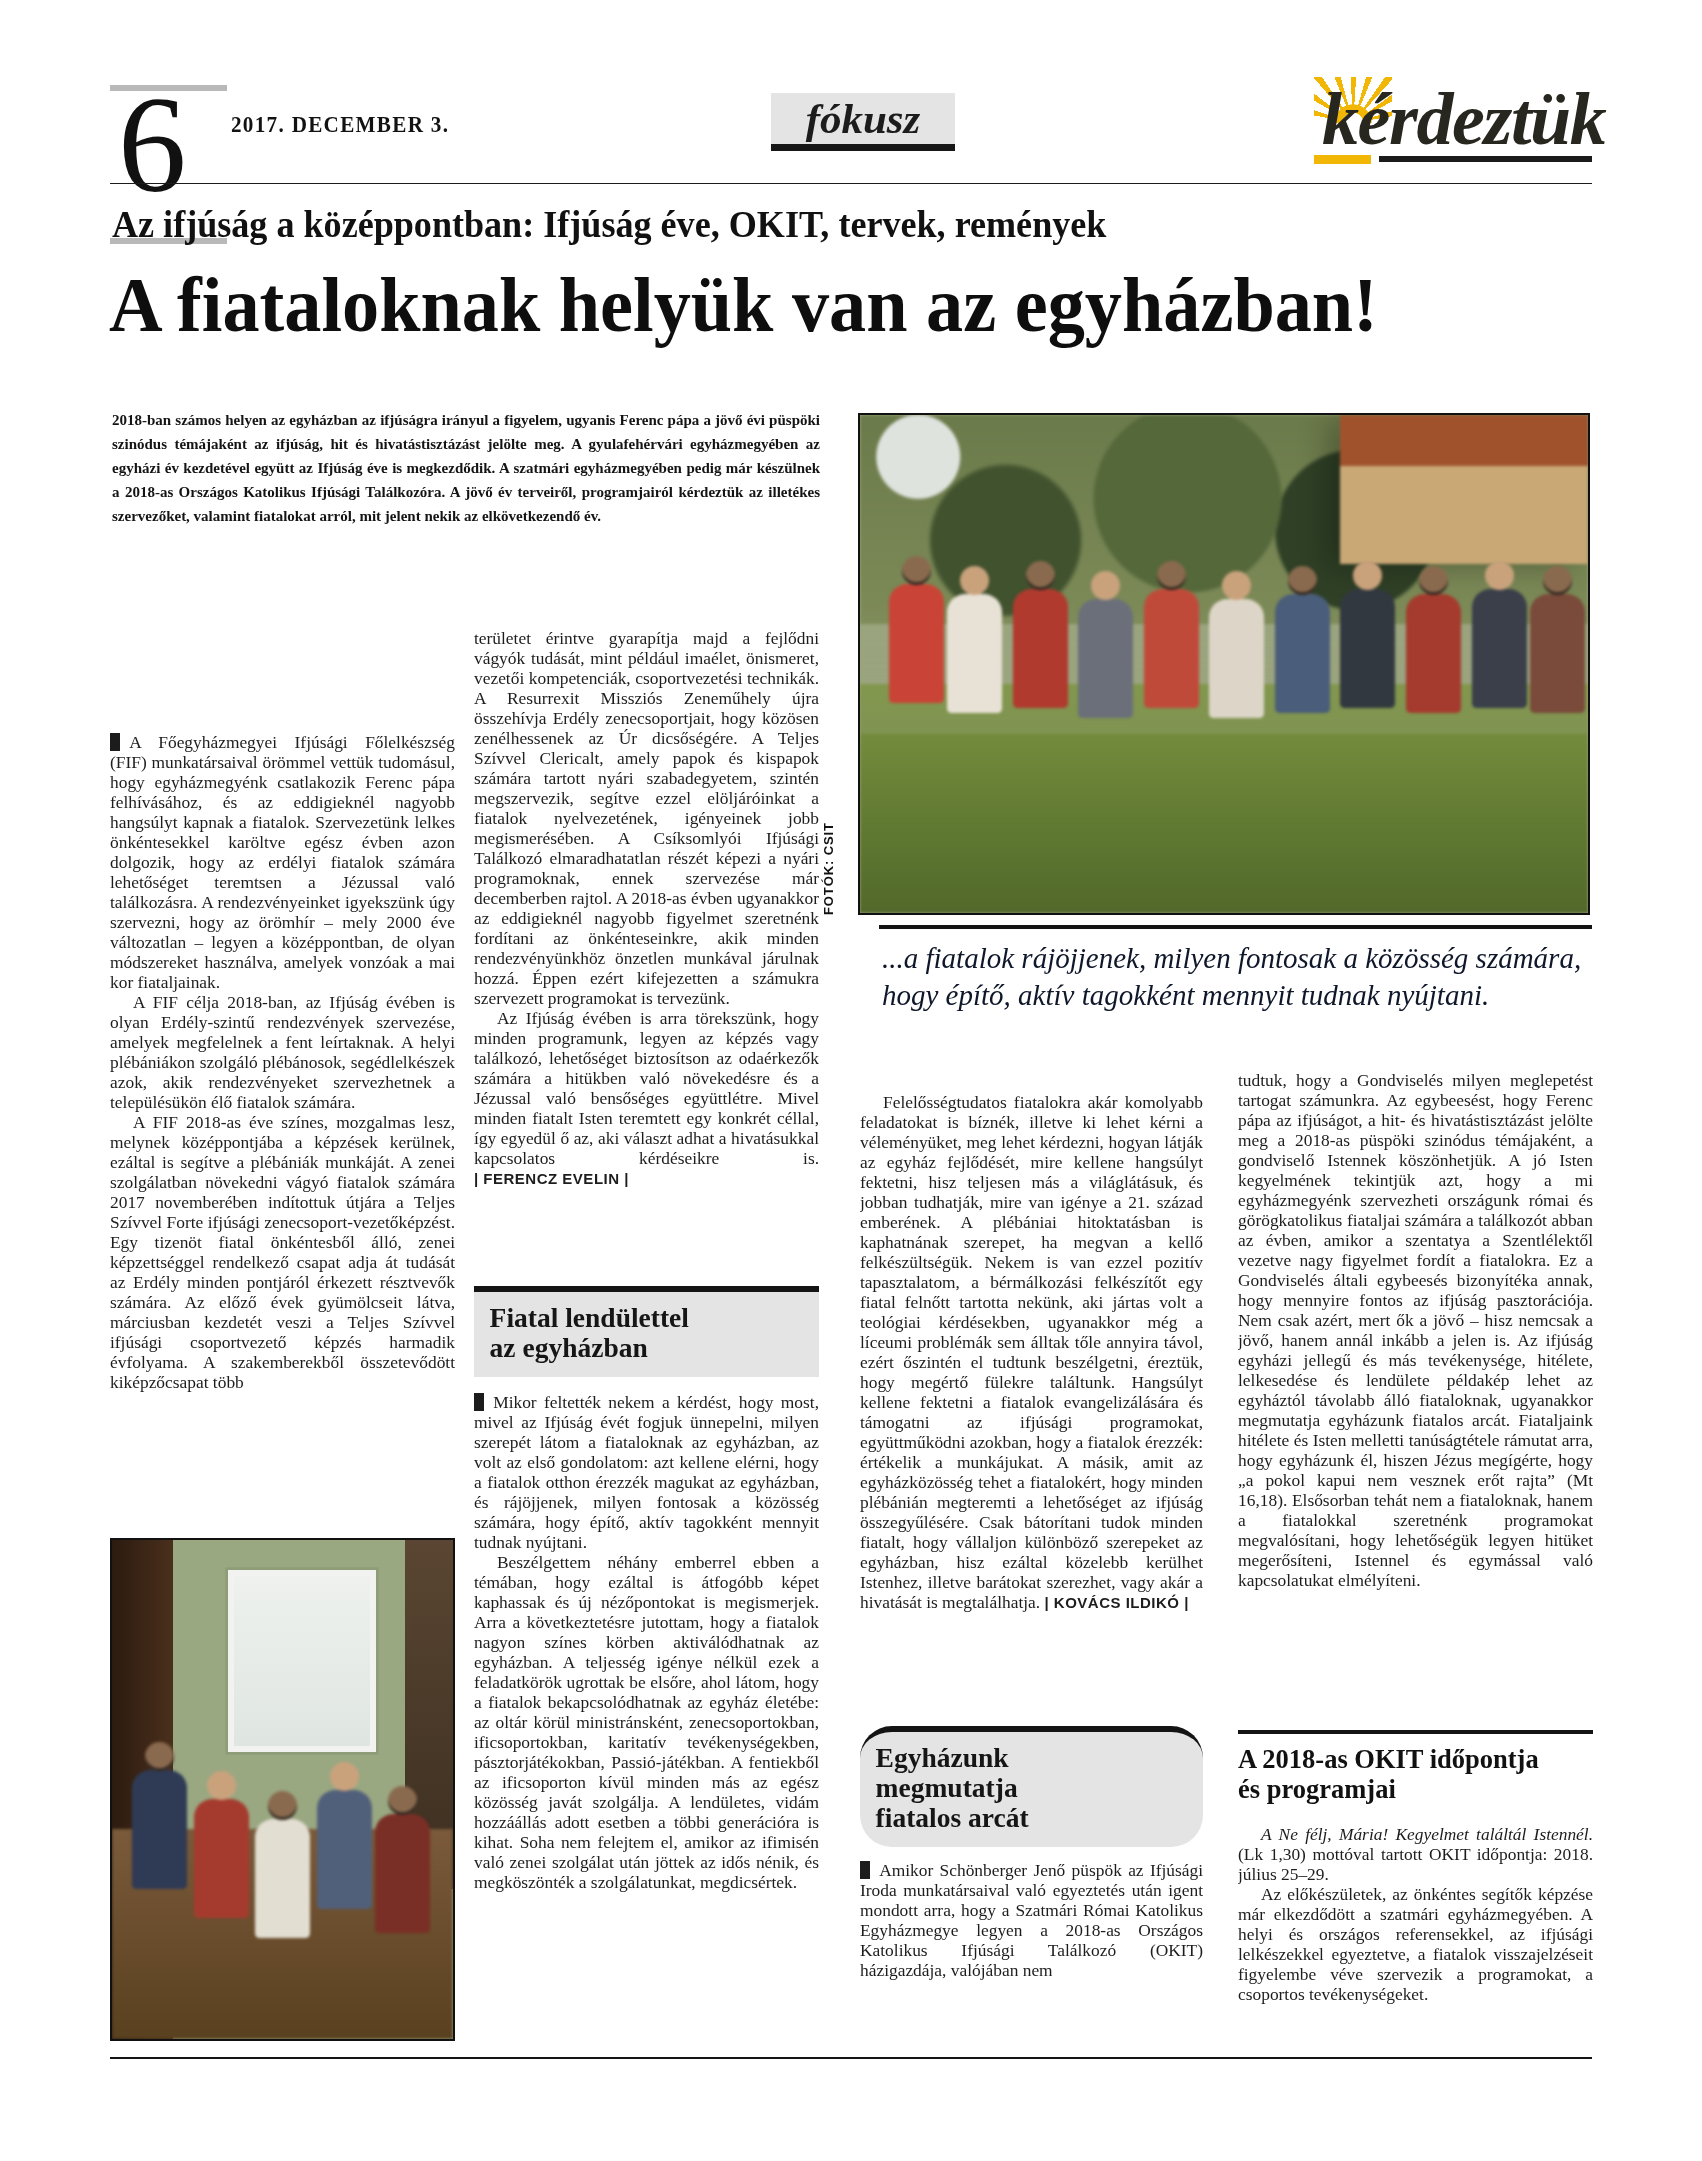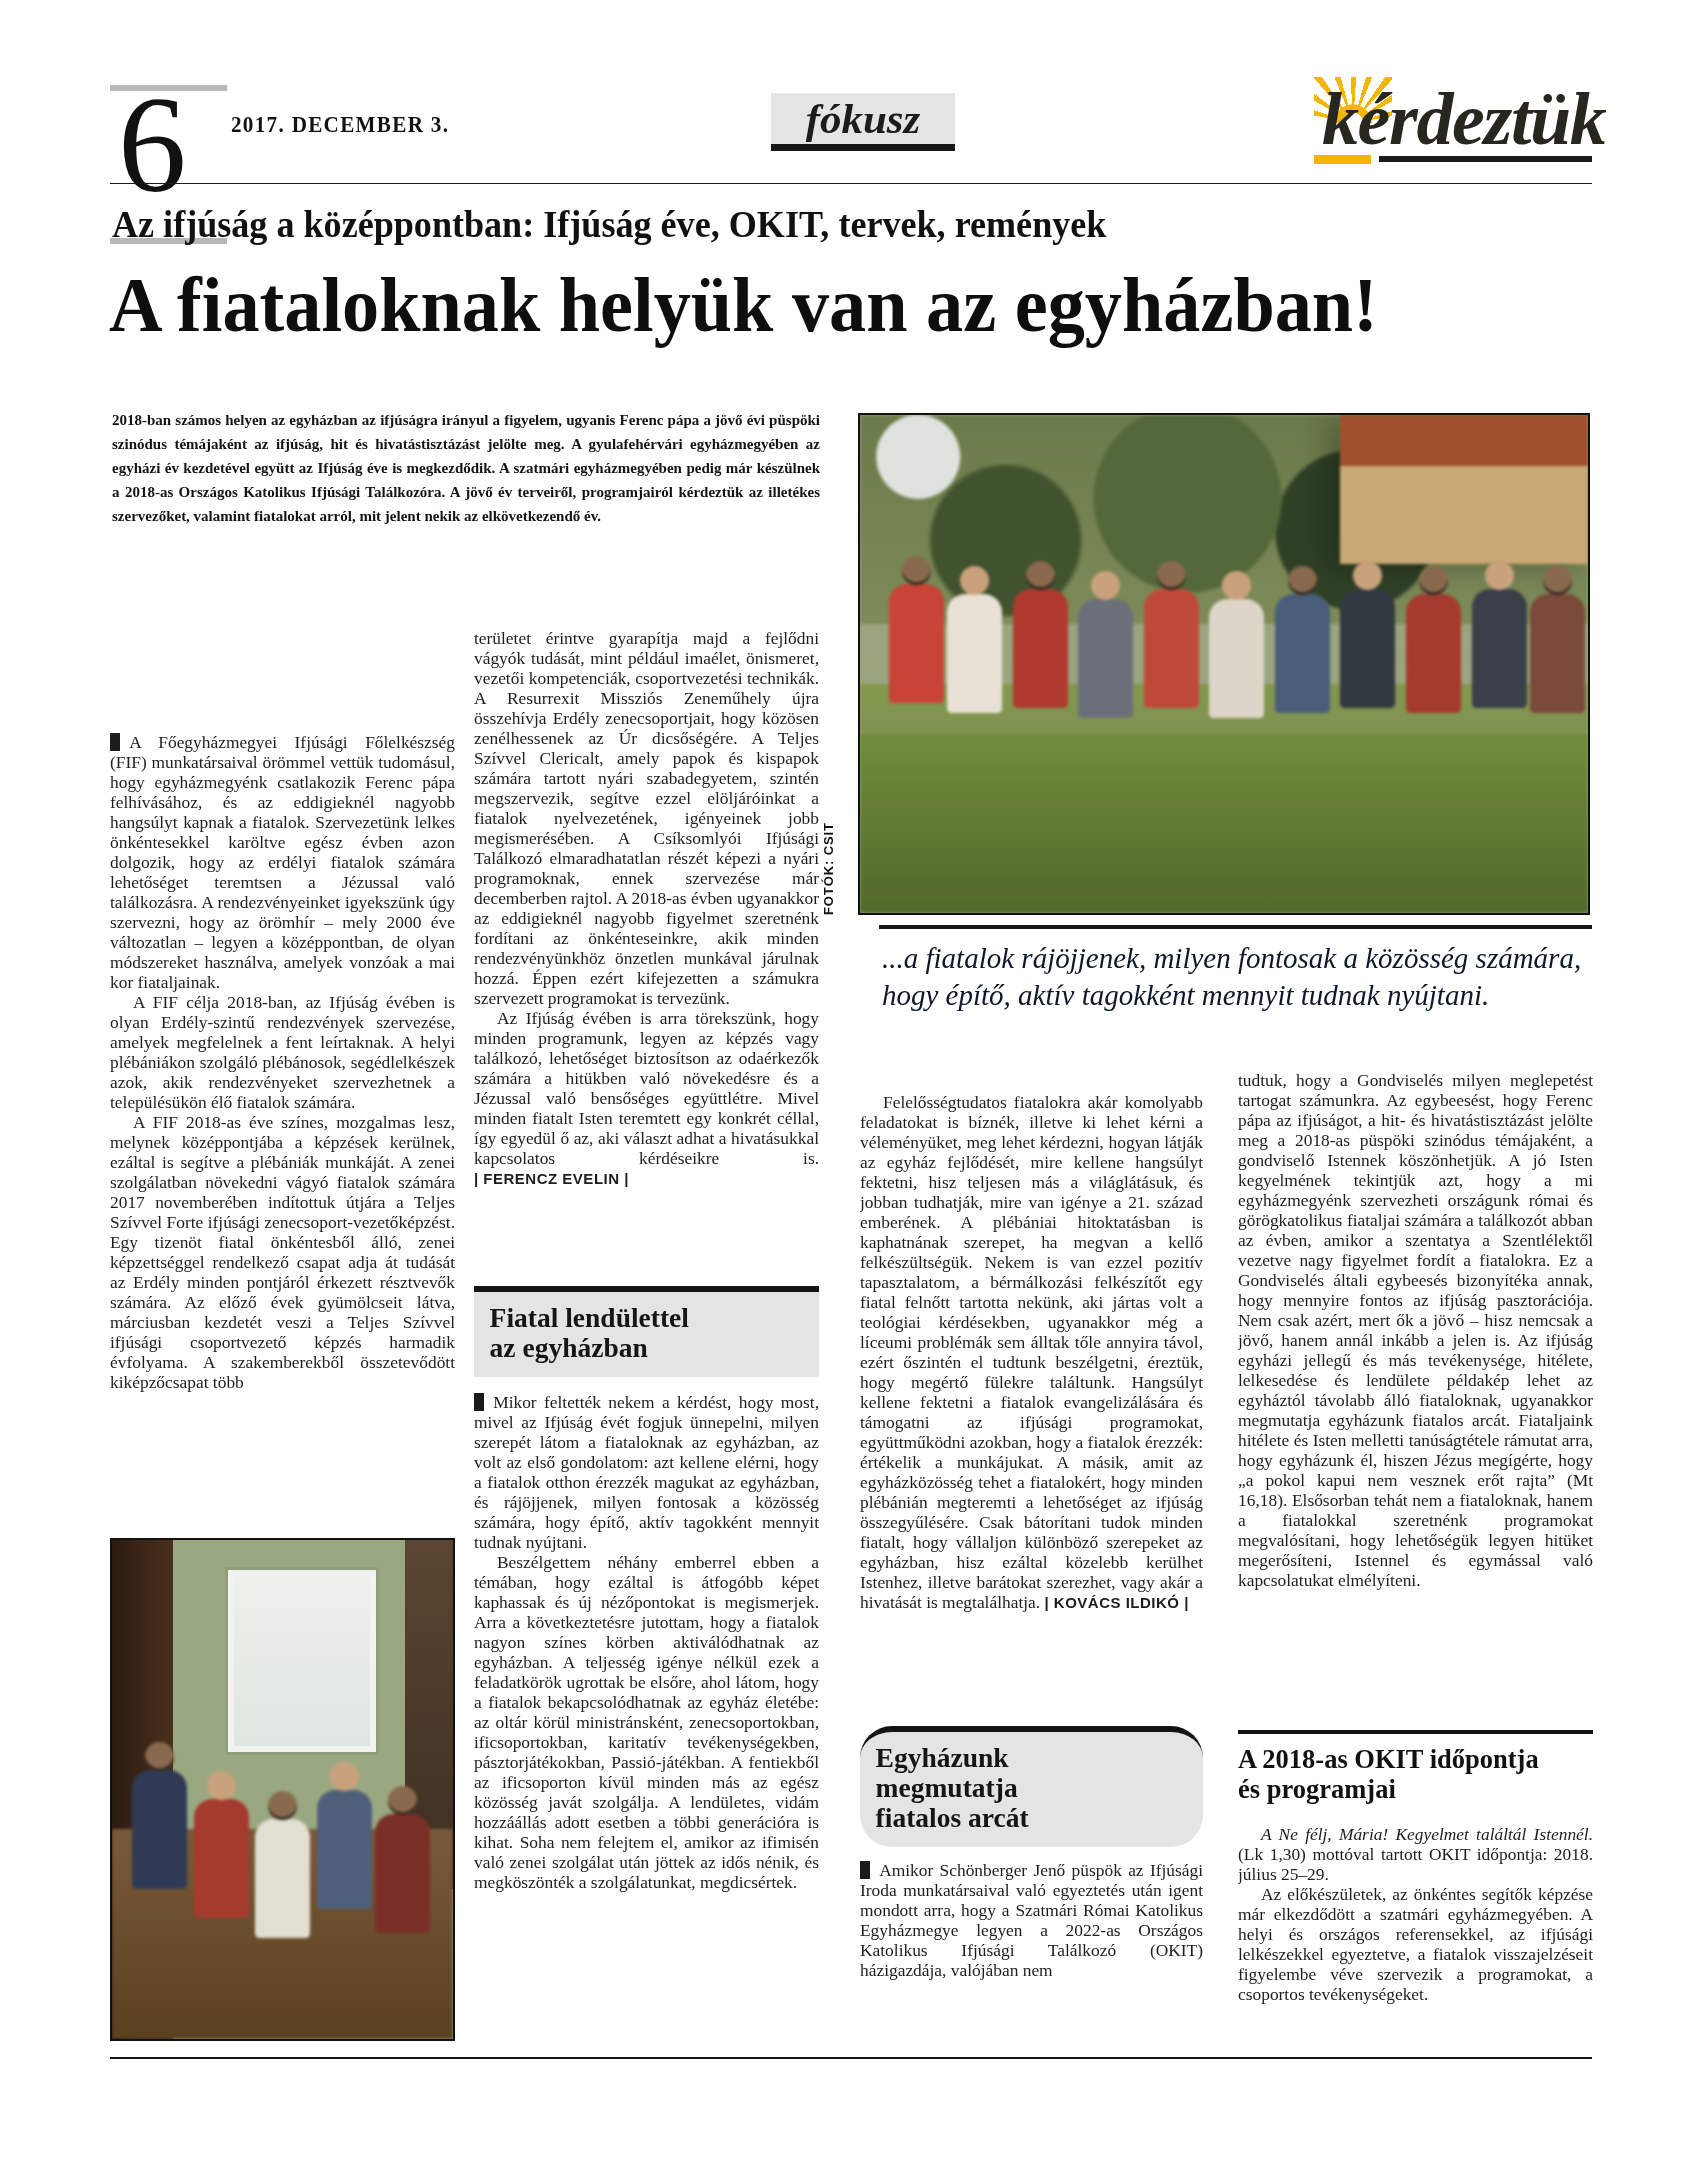--- a/index.html
+++ b/index.html
@@ -167,21 +167,21 @@
 
   <div class="abs body-block" id="col3-art2">
     <p><span>Felelősségtudatos fiatalokra akár komolyabb feladatokat is bíznék, illetve ki lehet kérni a véleményüket, meg lehet kérdezni, hogyan látják az egyház fejlődését, mire kellene hangsúlyt fektetni, hisz teljesen más a világlátásuk, és jobban tudhatják, mire van igénye a 21. század emberének. A plébániai hitoktatásban is kaphatnának szerepet, ha megvan a kellő felkészültségük. Nekem is van ezzel pozitív tapasztalatom, a bérmálkozási felkészítőt egy fiatal felnőtt tartotta nekünk, aki jártas volt a teológiai kérdésekben, ugyanakkor még a líceumi problémák sem álltak tőle annyira távol, ezért őszintén el tudtunk beszélgetni, éreztük, hogy megértő fülekre találtunk. Hangsúlyt kellene fektetni a fiatalok evangelizálására és támogatni az ifjúsági programokat, együttműködni azokban, hogy a fiatalok érezzék: értékelik a munkájukat. A másik, amit az egyházközösség tehet a fiatalokért, hogy minden plébánián megteremti a lehetőséget az ifjúság összegyűlésére. Csak bátorítani tudok minden fiatalt, hogy vállaljon különböző szerepeket az egyházban, hisz ezáltal közelebb kerülhet Istenhez, illetve barátokat szerezhet, vagy akár a hivatását is megtalálhatja.</span> <span class="author">| KOVÁCS ILDIKÓ |</span></p>
   </div>
   <div class="abs sec-head" id="col3-head">
     <div>Egyházunk</div>
     <div>megmutatja</div>
     <div>fiatalos arcát</div>
   </div>
   <div class="abs body-block" id="col3-face">
-    <p class="first"><span class="marker"></span><span>Amikor Schönberger Jenő püspök az Ifjúsági Iroda munkatársaival való egyeztetés után igent mondott arra, hogy a Szatmári Római Katolikus Egyházmegye legyen a 2022-as Országos Katolikus Ifjúsági Találkozó (OKIT) házigazdája, valójában nem</span></p>
+    <p class="first"><span class="marker"></span><span>Amikor Schönberger Jenő püspök az Ifjúsági Iroda munkatársaival való egyeztetés után igent mondott arra, hogy a Szatmári Római Katolikus Egyházmegye legyen a 2018-as Országos Katolikus Ifjúsági Találkozó (OKIT) házigazdája, valójában nem</span></p>
   </div>
 
   <div class="abs body-block" id="col4-art3">
     <p class="cont">tudtuk, hogy a Gondviselés milyen meglepetést tartogat számunkra. Az egybeesést, hogy Ferenc pápa az ifjúságot, a hit- és hivatástisztázást jelölte meg a 2018-as püspöki szinódus témájaként, a gondviselő Istennek köszönhetjük. A jó Isten kegyelmének tekintjük azt, hogy a mi egyházmegyénk szervezheti országunk római és görögkatolikus fiataljai számára a találkozót abban az évben, amikor a szentatya a Szentlélektől vezetve nagy figyelmet fordít a fiatalokra. Ez a Gondviselés általi egybeesés bizonyítéka annak, hogy mennyire fontos az ifjúság pasztorációja. Nem csak azért, mert ők a jövő – hisz nemcsak a jövő, hanem annál inkább a jelen is. Az ifjúság egyházi jellegű és más tevékenysége, hitélete, lelkesedése és lendülete példakép lehet az egyháztól távolabb álló fiataloknak, ugyanakkor megmutatja egyházunk fiatalos arcát. Fiataljaink hitélete és Isten melletti tanúságtétele rámutat arra, hogy egyházunk él, hiszen Jézus megígérte, hogy „a pokol kapui nem vesznek erőt rajta” (Mt 16,18). Elsősorban tehát nem a fiataloknak, hanem a fiatalokkal szeretnénk programokat megvalósítani, hogy lehetőségük legyen hitüket megerősíteni, Istennel és egymással való kapcsolatukat elmélyíteni.</p>
   </div>
   <div class="abs" id="col4-rule"></div>
   <div class="abs" id="col4-head">
     <div>A 2018-as OKIT időpontja</div>
     <div>és programjai</div>
   </div>

